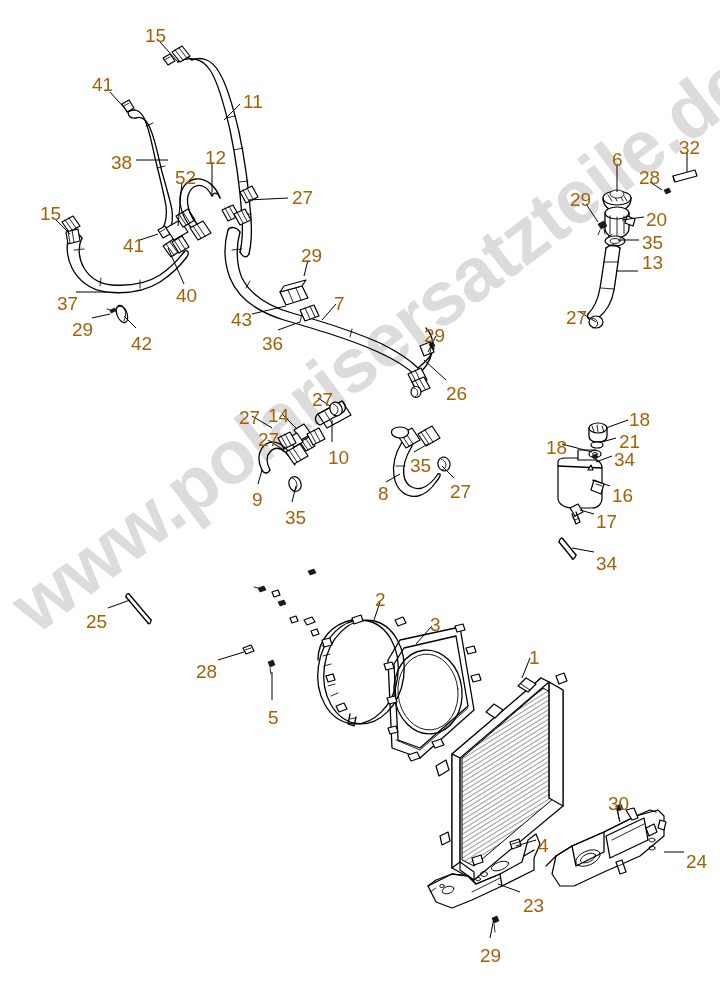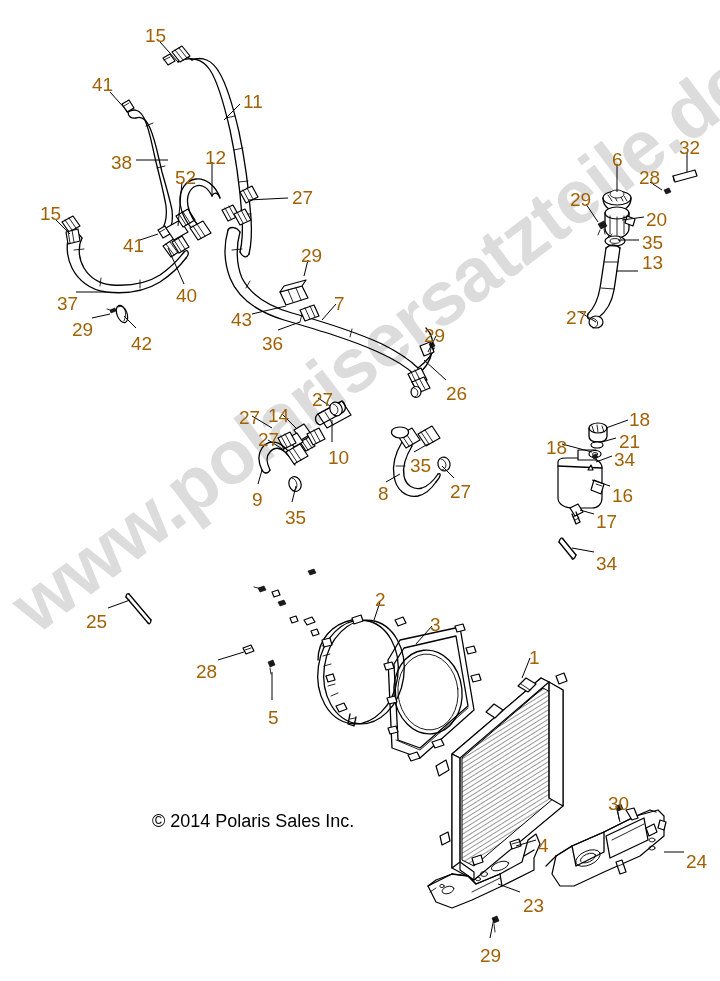--- a/index.html
+++ b/index.html
@@ -506,15 +506,14 @@
       <div class="callout" style="left: 529px; top: 648px;">1</div>
       <div class="callout" style="left: 196px; top: 662px;">28</div>
       <div class="callout" style="left: 268px; top: 708px;">5</div>
       <div class="callout" style="left: 608px; top: 794px;">30</div>
       <div class="callout" style="left: 538px; top: 836px;">4</div>
       <div class="callout" style="left: 686px; top: 852px;">24</div>
       <div class="callout" style="left: 523px; top: 896px;">23</div>
       <div class="callout" style="left: 480px; top: 946px;">29</div>
     </div>
 
-  <div id="copyright">© 2014 Polaris Sales Inc.</div>
 
 </div>
 
 </body></html>

